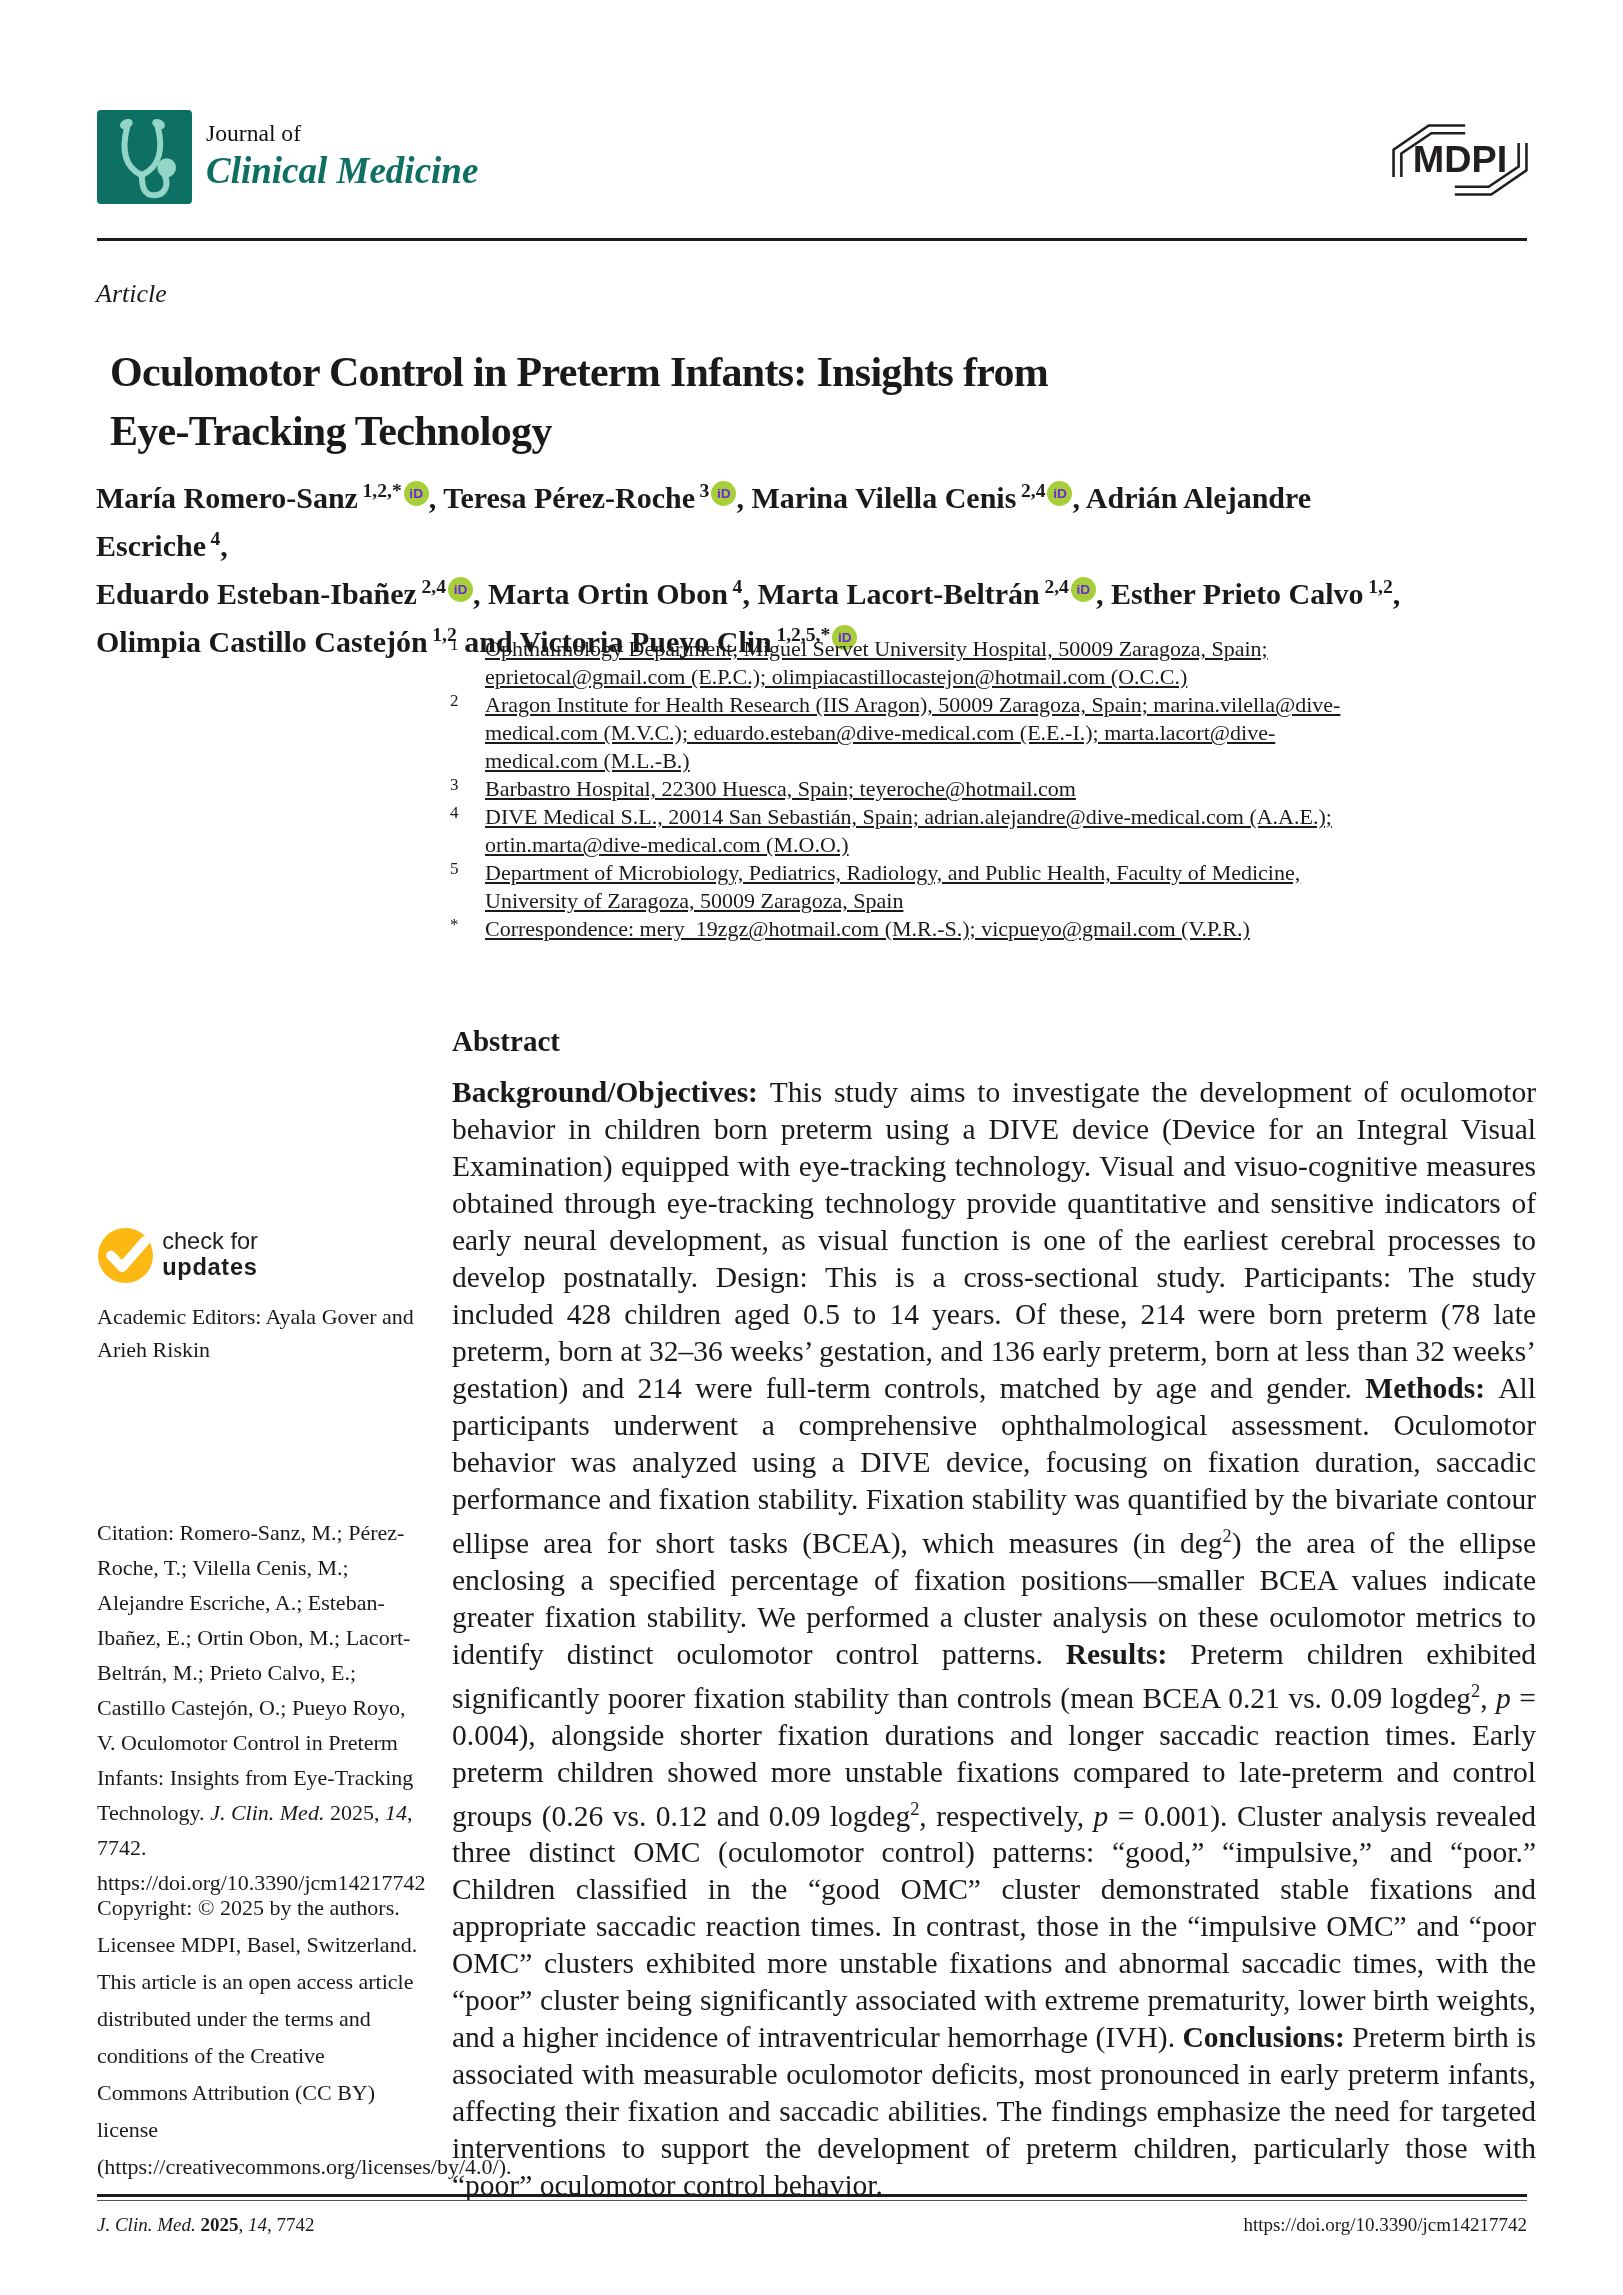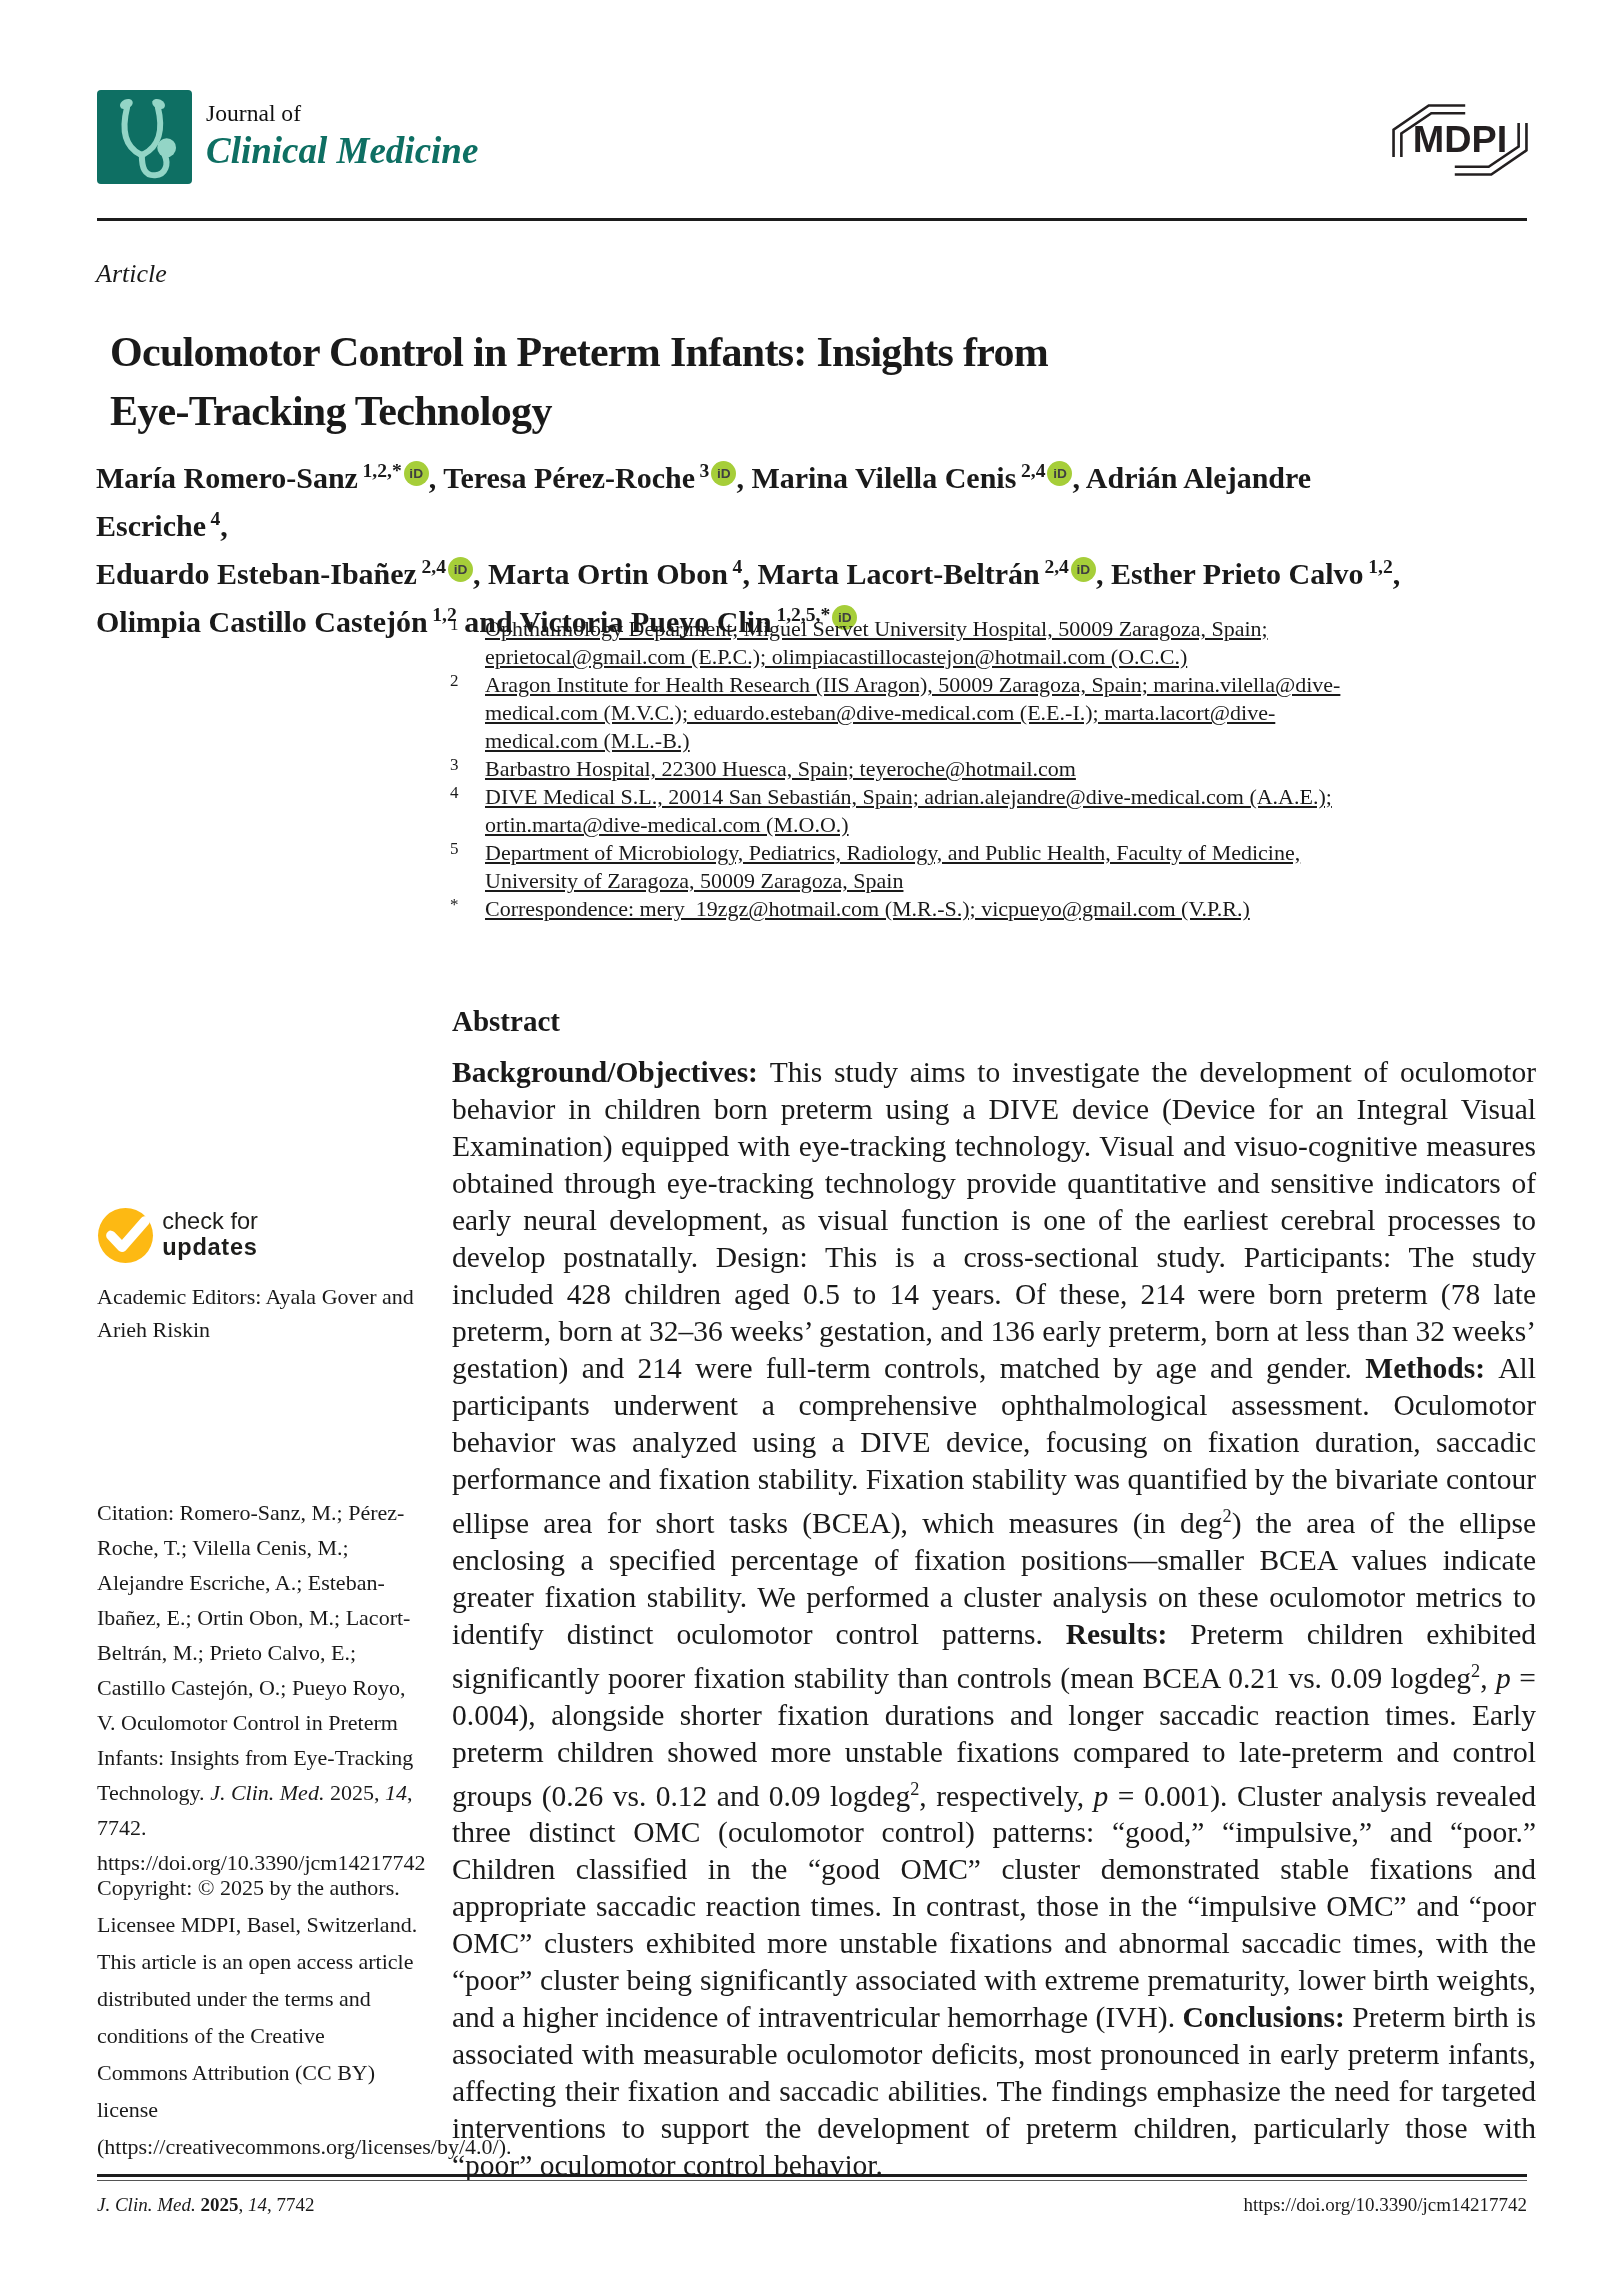--- a/index.html
+++ b/index.html
@@ -1,34 +1,34 @@
 <!DOCTYPE html>
 <html style="font-size:10.5px"><head>
 <meta charset="utf-8">
 <style>
   html,body{margin:0;padding:0;background:#ffffff;}
   body{width:1623px;height:2295px;position:relative;font-family:"Liberation Serif","DejaVu Serif",serif;color:#1a1a1a;}
-  .page{position:absolute;inset:0;overflow:hidden;}
+  .page{position:absolute;inset:0;overflow:hidden;margin-top:20px;}
 
   
   .logo-box{position:absolute;left:97px;top:90px;width:95px;height:94px;background:#0e6f63;border-radius:3.9px;}
   .journal-names{position:absolute;left:206px;top:102px;line-height:1;}
   .journal-prefix{font-size:23.6px;color:#111;display:block;}
   .journal-title{font-size:37px;font-weight:bold;font-style:italic;color:#0e6f63;display:block;margin-top:6.5px;}
   .mdpi-logo{position:absolute;left:1388px;top:97px;}
   .rule-header{position:absolute;left:97px;top:218px;width:1430px;height:2.6px;background:#1c1c1c;}
 
   
   .article-label{position:absolute;left:96px;top:259px;font-size:26px;font-style:italic;}
   .article-title{position:absolute;left:110px;top:295px;width:1244px;font-size:42px;font-weight:bold;line-height:59px;letter-spacing:-0.7px;}
 
   
   .authors{position:absolute;left:96px;top:450px;width:1348px;font-size:30px;font-weight:bold;line-height:41px;}
   .authors sup{font-size:19.6px;margin-left:4.6px;font-weight:bold;}
-  .orcid{display:inline-block;width:25px;height:25px;border-radius:50%;background:#A6CE39;color:#404040;
+  .orcid{display:inline-block;width:25px;height:25px;border-radius:50%;background:#A6CE39;color:#6d28d9;
          font-family:"Liberation Sans","DejaVu Sans",sans-serif;font-size:13.7px;font-weight:bold;line-height:25px;
          text-align:center;vertical-align:baseline;position:relative;top:-10.5px;margin-left:2px;}
 
   
   .affiliations{position:absolute;left:450px;top:615px;width:910px;font-size:22px;line-height:28px;}
   .aff-row{display:flex;}
   .aff-marker{flex:0 0 35px;font-size:17px;transform:translateY(-3.9px);}
   .aff-text{flex:1;text-decoration:underline;}
 
   

